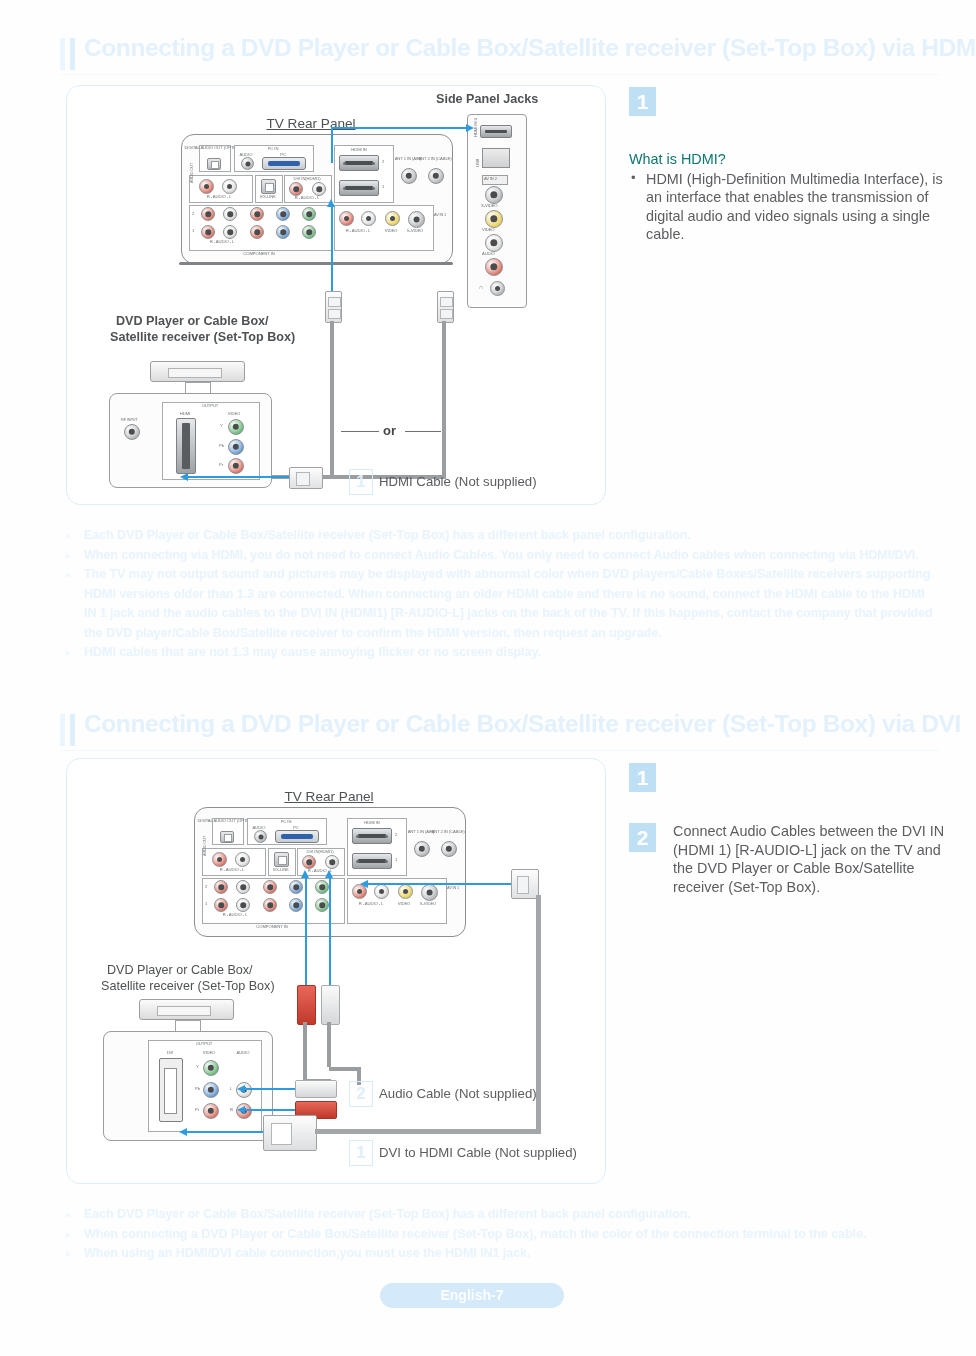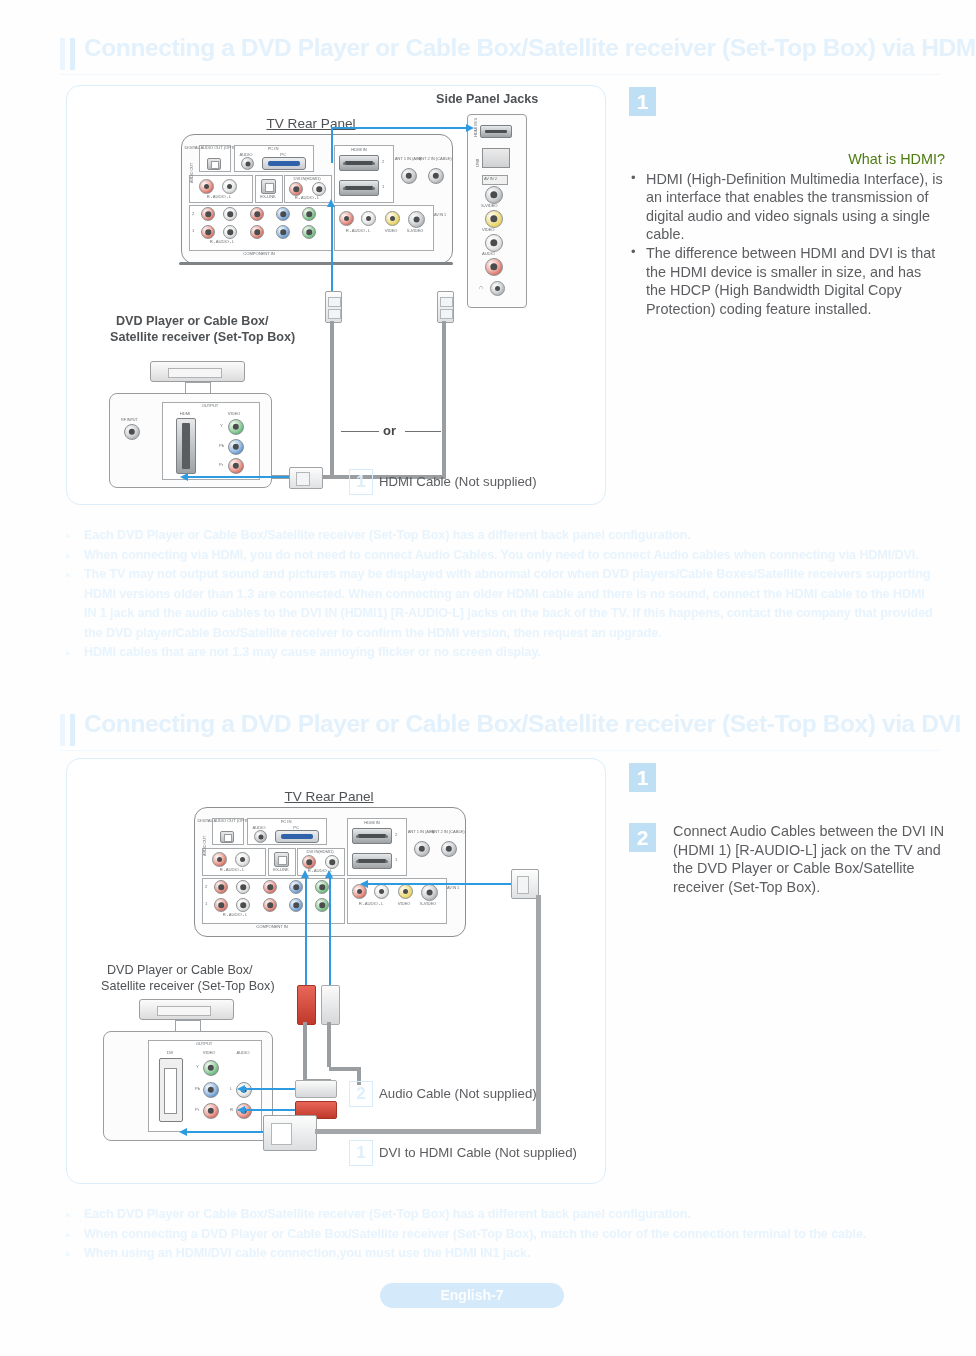--- a/index.html
+++ b/index.html
@@ -30,21 +30,21 @@
   }
 
   
   .steps{position:absolute;width:316px;}
   .step{position:relative;margin-bottom:8px;min-height:30px;}
   .step .badge{
     position:absolute;left:0;top:1px;width:27px;height:29px;background:#bfdff4;
     color:#ffffff;font-size:21px;font-weight:bold;line-height:29px;text-align:center;
   }
   .step .txt{margin-left:44px;font-size:14.4px;line-height:18.6px;color:#5b5d60;}
-  .q-title{font-size:14.4px;line-height:18.6px;color:#4d7c0f;margin:0 0 1px 0;text-align:right;}
+  .q-title{font-size:14.4px;line-height:18.6px;color:#0f766e;margin:0 0 1px 0;}
   .blist{margin:0;padding:0;list-style:none;}
   .blist li{position:relative;padding-left:17px;font-size:14.4px;line-height:18.6px;color:#5b5d60;margin-bottom:0px;}
   .blist li:before{content:"\2022";position:absolute;left:2px;top:-1px;font-size:13px;color:#5b5d60;}
 
   
   .notes{position:absolute;left:62px;width:872px;}
   .note{position:relative;padding-left:22px;font-size:12.6px;line-height:19.5px;
         color:#e7f4fd;font-weight:bold;letter-spacing:-0.1px;}
   .note:before{content:"\27A4";position:absolute;left:2px;top:1px;font-size:9px;color:#eef8fe;transform:rotate(12deg);}
 
@@ -359,21 +359,20 @@
   </div>
 
   <div class="steps" style="left:629px;top:86px">
     <div class="step">
       <div class="badge">1</div>
     </div>
     <div style="height:26px"></div>
     <div class="q-title">What is HDMI?</div>
     <ul class="blist">
       <li>HDMI (High-Definition Multimedia Interface), is an interface that enables the transmission of digital audio and video signals using a single cable.</li>
-      <li>The difference between HDMI and DVI is that the HDMI device is smaller in size, and has the HDCP (High Bandwidth Digital Copy Protection) coding feature installed.</li>
     </ul>
   </div>
 
   <div class="notes" style="top:526px">
     <div class="note">Each DVD Player or Cable Box/Satellite receiver (Set-Top Box) has a different back panel configuration.</div>
     <div class="note">When connecting via HDMI, you do not need to connect Audio Cables. You only need to connect Audio cables when connecting via HDMI/DVI.</div>
     <div class="note">The TV may not output sound and pictures may be displayed with abnormal color when DVD players/Cable Boxes/Satellite receivers supporting HDMI versions older than 1.3 are connected. When connecting an older HDMI cable and there is no sound, connect the HDMI cable to the HDMI IN 1 jack and the audio cables to the DVI IN (HDMI1) [R-AUDIO-L] jacks on the back of the TV. If this happens, contact the company that provided the DVD player/Cable Box/Satellite receiver to confirm the HDMI version, then request an upgrade.</div>
     <div class="note">HDMI cables that are not 1.3 may cause annoying flicker or no screen display.</div>
   </div>
 

